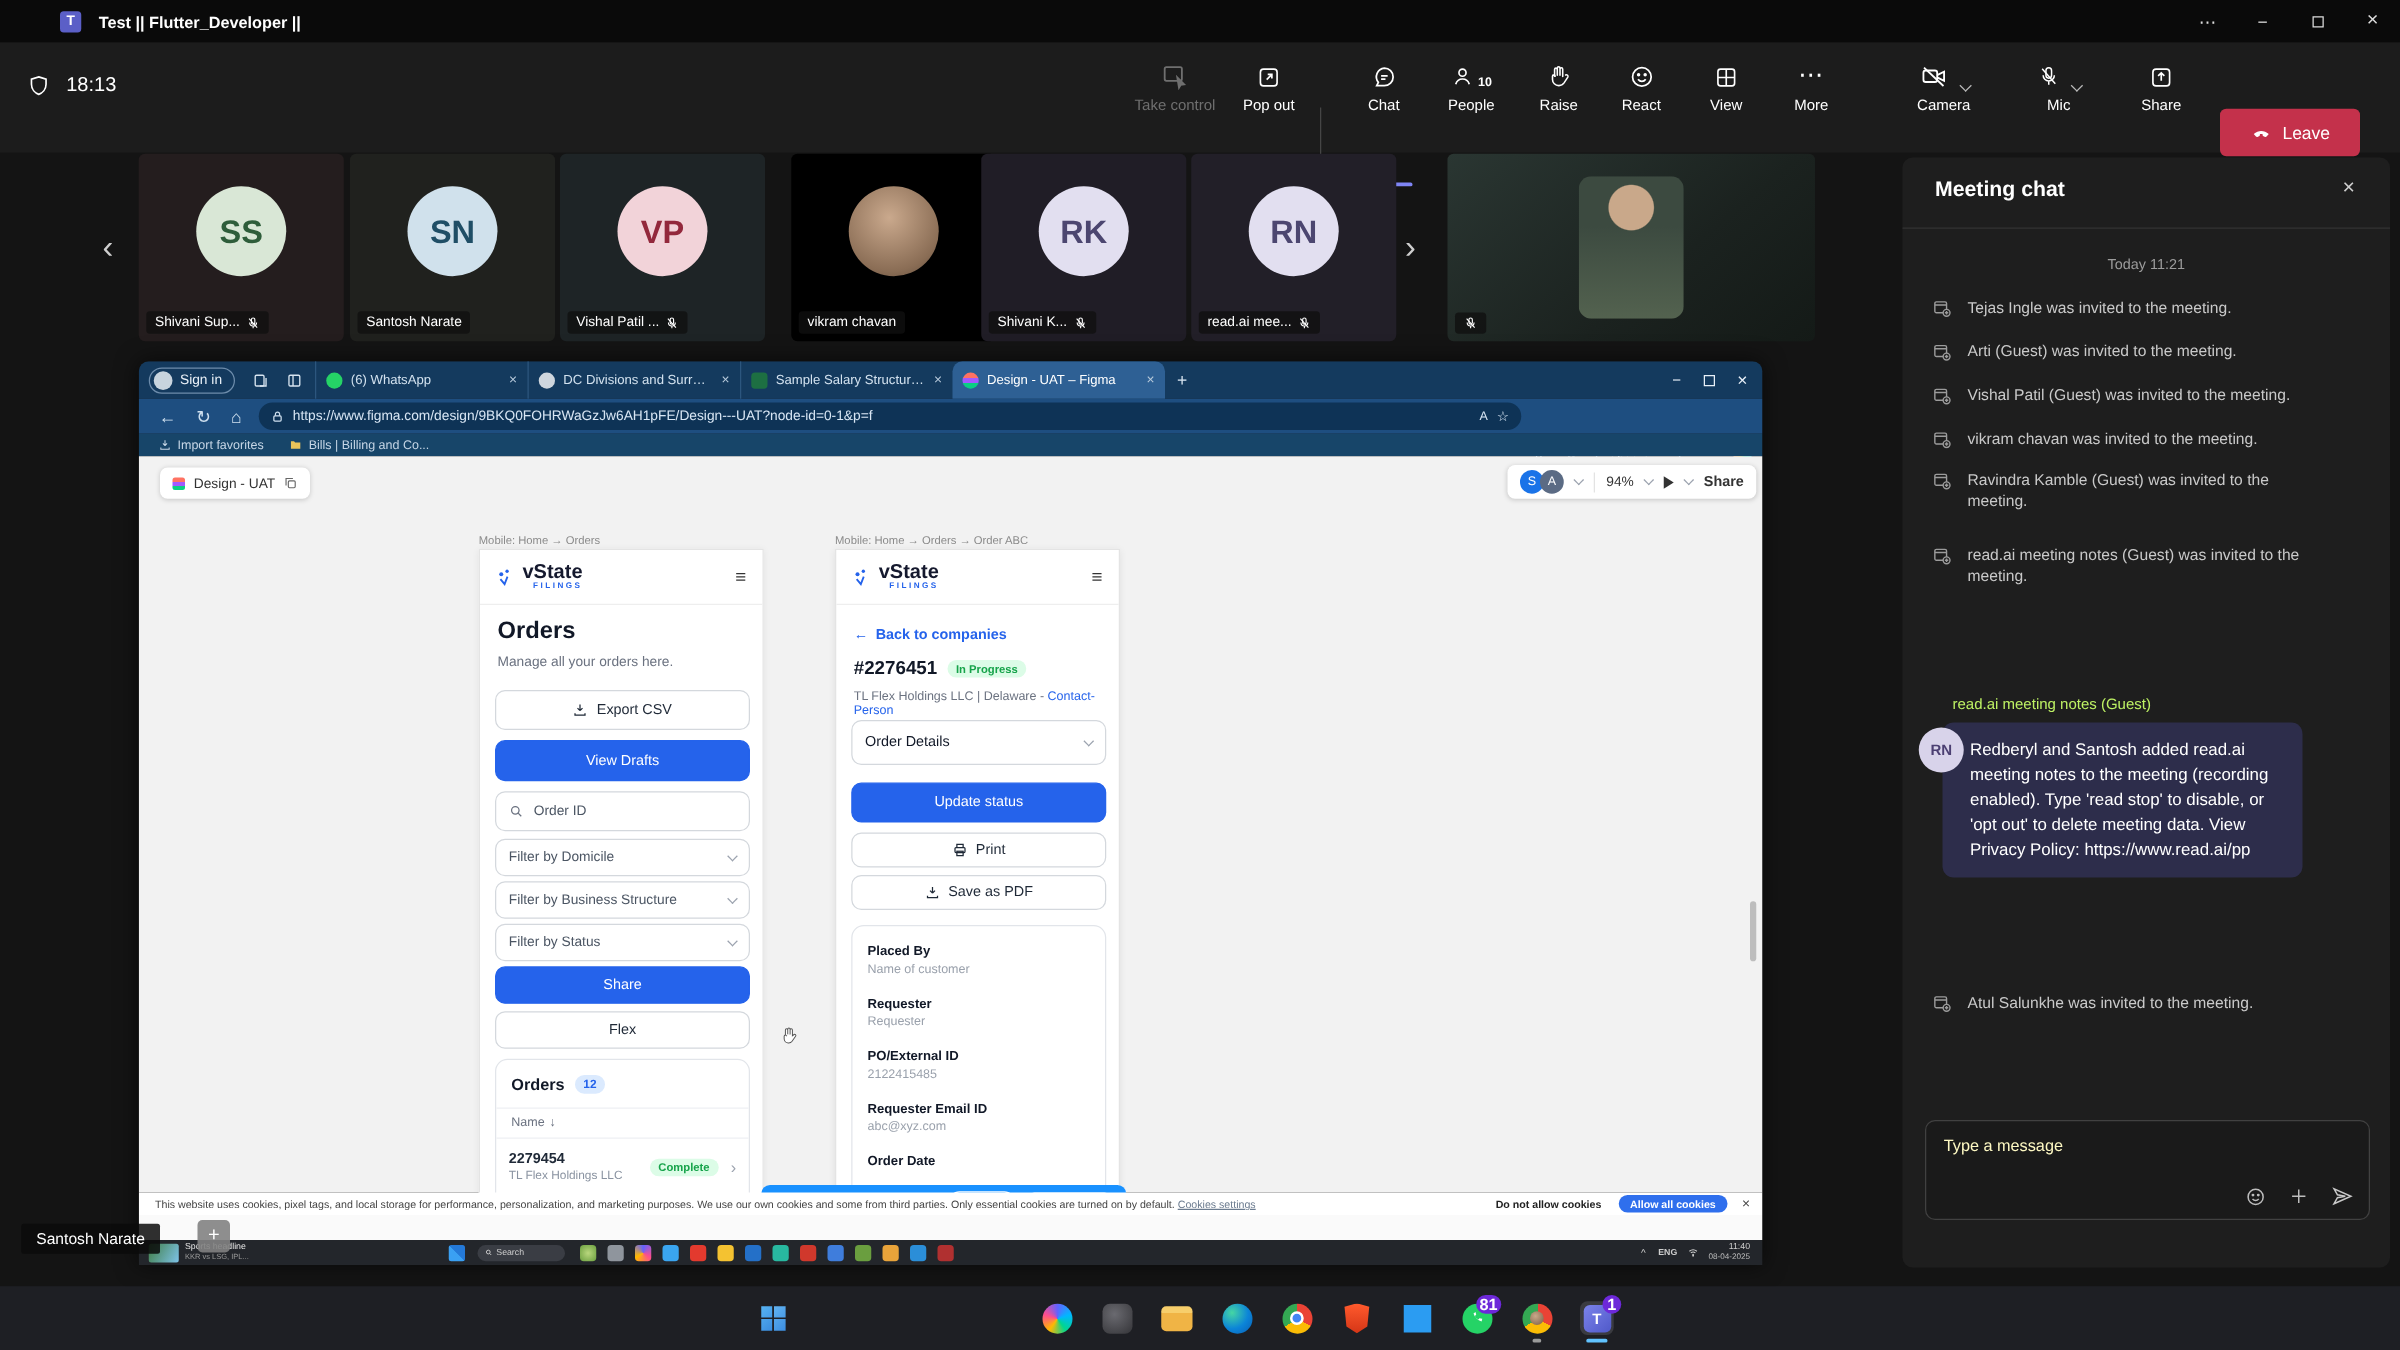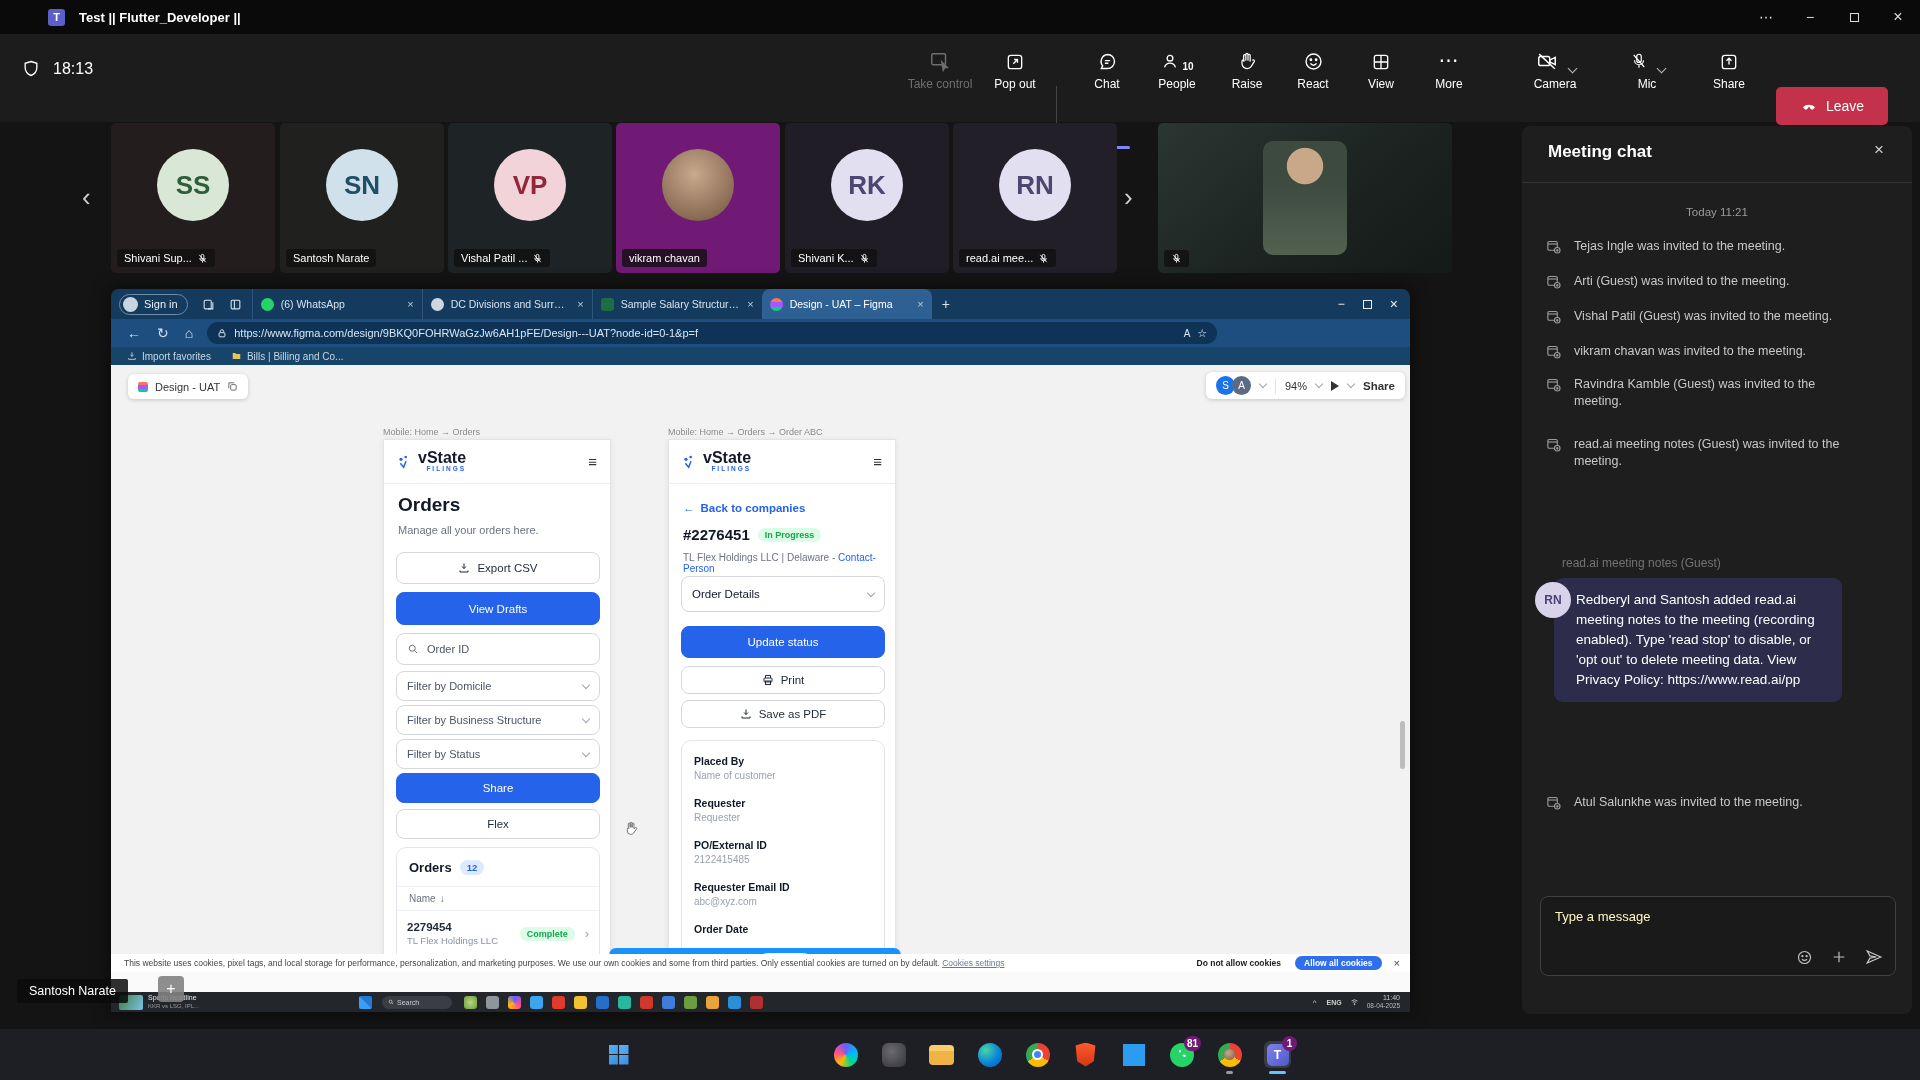--- a/index.html
+++ b/index.html
@@ -84,21 +84,21 @@
 
 #chatpanel{position:absolute;left:1522px;top:126px;width:390px;height:888px;background:#1e1e1e;border-radius:8px}
 .sysmsg{position:absolute;left:24px;width:348px;display:flex;gap:13px;color:#c9c9c9;font-size:12.5px;line-height:17px}
 .sysic{flex:none;margin-top:1px;color:#9c9c9c}
 #bubble{position:absolute;left:32px;top:452px;width:288px;background:#2d2d4b;border-radius:9px;padding:12px 14px 12px 22px;color:#fff;font-size:13.5px;line-height:20px}
 #rnav{position:absolute;left:13px;top:456px;width:36px;height:36px;border-radius:50%;background:#d8d3ea;color:#4b3f72;font-size:12px;font-weight:bold;display:flex;align-items:center;justify-content:center}
 #chatinput{position:absolute;left:18px;top:770px;width:356px;height:80px;border:1px solid #414141;border-radius:8px;background:#1a1a1a}
 
 #taskbar{position:absolute;left:0;top:1029px;width:1920px;height:51px;background:#1e1f24;display:flex;align-items:center}
 .tbi{position:absolute;top:12px;width:27px;height:27px;display:flex;align-items:center;justify-content:center}
-.appbadge{position:absolute;right:-6px;top:-5px;min-width:15px;height:15px;border-radius:8px;background:#701a75;color:#fff;font-size:10px;font-weight:bold;display:flex;align-items:center;justify-content:center;padding:0 3px}
+.appbadge{position:absolute;right:-6px;top:-5px;min-width:15px;height:15px;border-radius:8px;background:#6d28d9;color:#fff;font-size:13px;font-weight:bold;display:flex;align-items:center;justify-content:center;padding:0 3px}
 
 #presenter{position:absolute;left:17px;top:979px;background:rgba(10,10,10,.85);color:#fff;font-size:12.5px;padding:5px 12px;border-radius:2px}
 #plussq{position:absolute;left:158px;top:976px;width:26px;height:26px;background:rgba(130,130,130,.9);border-radius:4px;color:#fff;font-size:16px;display:flex;align-items:center;justify-content:center}
 </style>
 </head>
 <body>
 
 <div id="root">
 
   <div id="titlebar">
@@ -251,21 +251,21 @@
   <div class="tile" style="left:448px;background:#1e2426">
     <div class="avatar" style="background:#f2d3d9;color:#93283c">VP</div>
     <div class="namepill">
         <span>Vishal Patil ...</span>
         <svg width="11" height="11" viewBox="0 0 24 24" fill="none" stroke="#fff" stroke-width="2">
           <rect x="9" y="3" width="6" height="11" rx="3"></rect>
           <path d="M6 11a6 6 0 0012 0M12 17v4M5 4l14 16"></path>
         </svg>
       </div>
   </div>
-  <div class="tile" style="left:616px;background:#701a75">
+  <div class="tile" style="left:633px;background:#000000">
     <div class="avatar photoav"></div>
     <div class="namepill">
         <span>vikram chavan</span>
       </div>
   </div>
   <div class="tile" style="left:785px;background:#201d26">
     <div class="avatar" style="background:#e2dff0;color:#4c4670">RK</div>
     <div class="namepill">
         <span>Shivani K...</span>
         <svg width="11" height="11" viewBox="0 0 24 24" fill="none" stroke="#fff" stroke-width="2">
@@ -726,21 +726,21 @@
     <div class="sysmsg" style="top:310px">
       <svg class="sysic" width="15" height="15" viewBox="0 0 24 24" fill="none" stroke="#9c9c9c" stroke-width="1.8">
           <rect x="3" y="4" width="15" height="14" rx="2"></rect>
           <path d="M3 8h15"></path>
           <circle cx="18" cy="18" r="4.4" fill="#1e1e1e"></circle>
           <path d="M18 15.8v4.4M15.8 18h4.4"></path>
         </svg>
       <span style="width:280px">read.ai meeting notes (Guest) was invited to the meeting.</span>
     </div>
 
-    <div class="abs" style="left:40px;top:430px;font-size:12px;color:#737373">read.ai meeting notes (Guest)</div>
+    <div class="abs" style="left:40px;top:430px;font-size:12px;color:#bef264">read.ai meeting notes (Guest)</div>
     <div id="bubble">Redberyl and Santosh added read.ai meeting notes to the meeting (recording enabled). Type 'read stop' to disable, or 'opt out' to delete meeting data. View Privacy Policy: https://www.read.ai/pp</div>
     <div id="rnav">RN</div>
 
     <div class="sysmsg" style="top:668px">
       <svg class="sysic" width="15" height="15" viewBox="0 0 24 24" fill="none" stroke="#9c9c9c" stroke-width="1.8">
           <rect x="3" y="4" width="15" height="14" rx="2"></rect>
           <path d="M3 8h15"></path>
           <circle cx="18" cy="18" r="4.4" fill="#1e1e1e"></circle>
           <path d="M18 15.8v4.4M15.8 18h4.4"></path>
         </svg>

